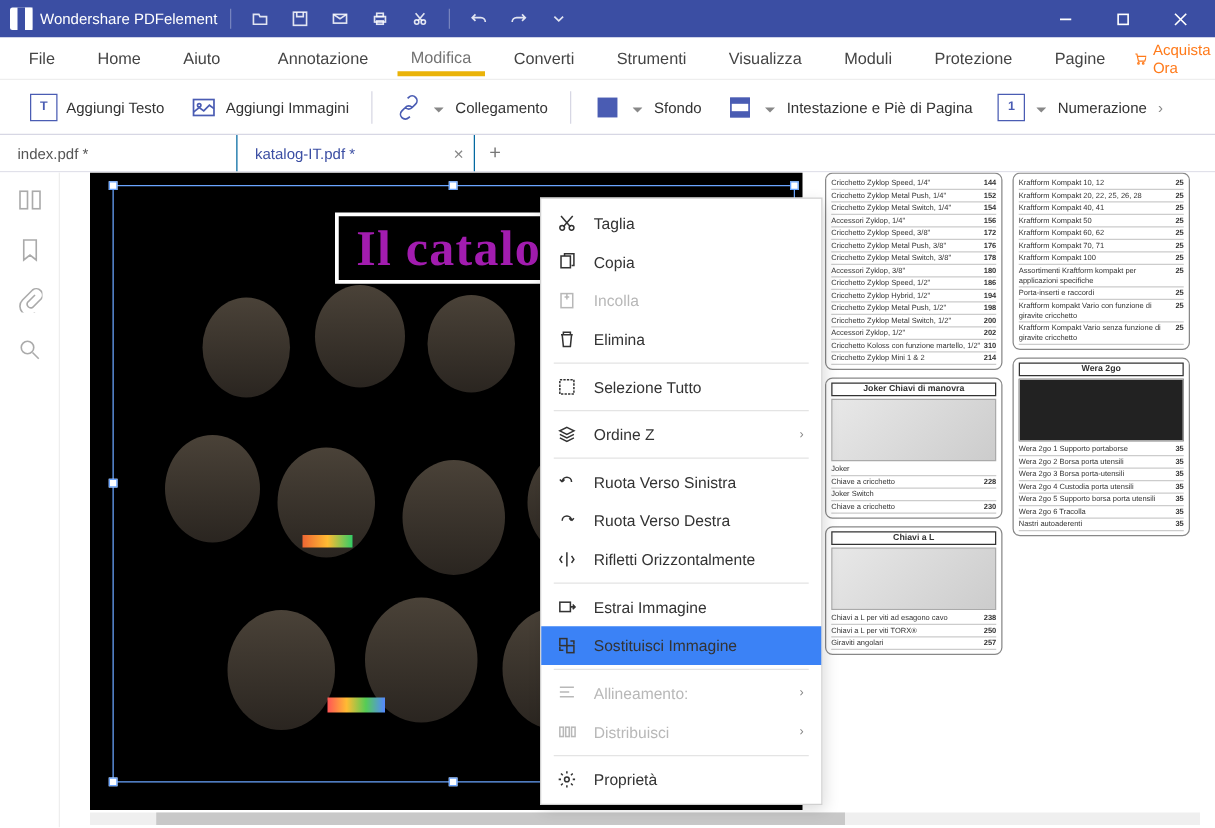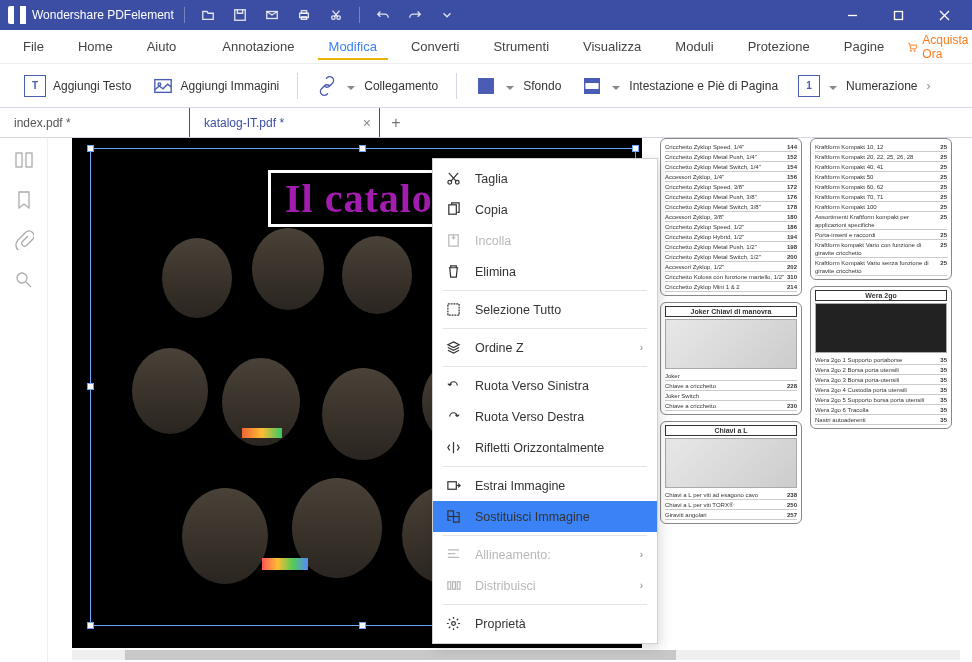--- a/index.html
+++ b/index.html
@@ -13,21 +13,21 @@
 .tb-sep{width:1px;height:16px;background:rgba(255,255,255,0.3);margin:0 4px}
 .tb-icon{width:26px;height:22px;display:flex;align-items:center;justify-content:center;color:rgba(255,255,255,0.85);cursor:pointer}
 .tb-icon svg{width:14px;height:14px;fill:none;stroke:currentColor;stroke-width:1.5}
 .tb-spacer{flex:1}
 .win-btn{width:40px;height:30px;display:flex;align-items:center;justify-content:center;color:#fff;cursor:pointer}
 .win-btn svg{width:11px;height:11px;fill:none;stroke:currentColor;stroke-width:1.3}
 
 
 .menubar{height:34px;background:#fff;display:flex;align-items:center;padding:0 12px;gap:12px;border-bottom:1px solid #eee}
 .menu-item{padding:6px 11px;font-size:13px;color:#444;cursor:pointer}
-.menu-item.active{color:#3b82f6;border-bottom:2px solid #eab308;padding-bottom:4px}
+.menu-item.active{color:#737373;border-bottom:4px solid #eab308;padding-bottom:4px}
 .menu-right{margin-left:auto;display:flex;align-items:center;gap:12px}
 .buy-btn{display:flex;align-items:center;gap:5px;color:#ff7a1a;font-size:12px;cursor:pointer}
 .buy-btn svg{width:14px;height:14px;stroke:#ff7a1a;fill:none;stroke-width:1.5}
 .login-link{font-size:12px;color:#701a75;cursor:pointer}
 
 
 .toolbar{height:44px;background:#fff;display:flex;align-items:center;padding:0 16px;gap:4px;border-bottom:1px solid #d7d7e4}
 .tool-btn{display:flex;align-items:center;gap:7px;padding:4px 8px;cursor:pointer}
 .tool-icon{width:22px;height:22px;border:1.5px solid #4a5cb3;display:flex;align-items:center;justify-content:center;color:#4a5cb3;font-size:10px;font-weight:bold}
 .tool-icon.img{border:none}

